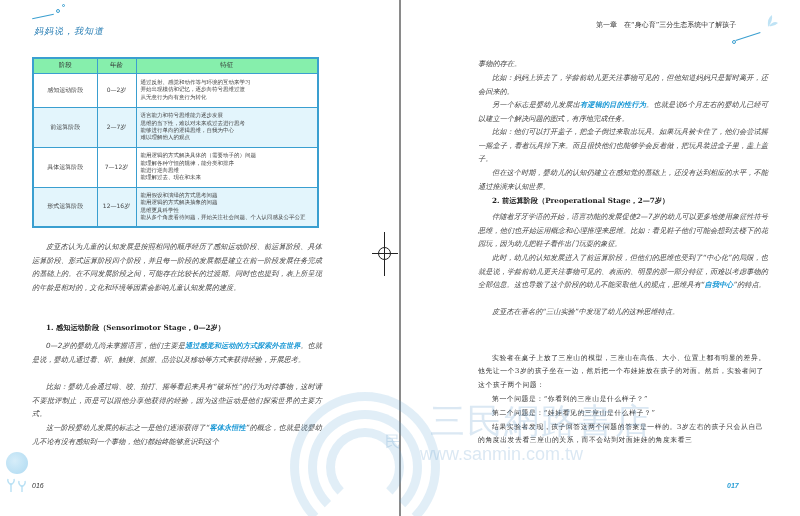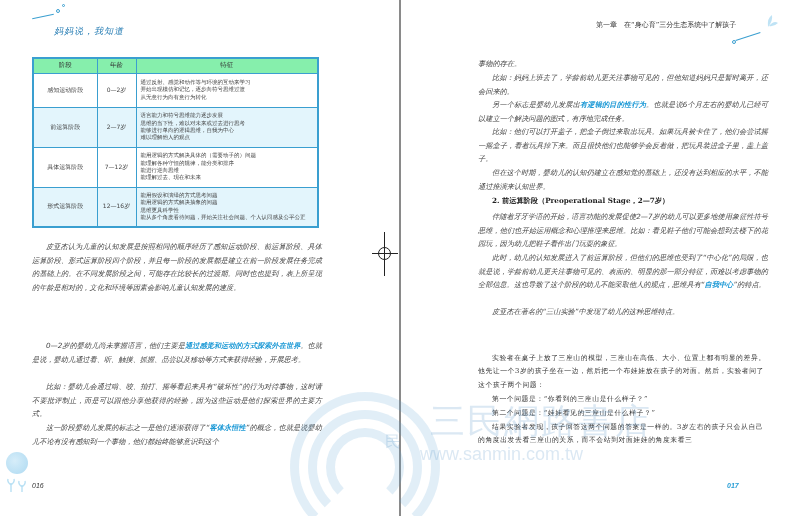--- a/index.html
+++ b/index.html
@@ -9,21 +9,21 @@
   .page { position: absolute; top: 0; height: 516px; background: #fff; }
   .page-left { left: 0; width: 398px; }
   .page-right { left: 402px; width: 398px; }
   .gutter { position: absolute; left: 398px; top: 0; width: 4px; height: 516px; background: #fff; }
   .gutter-line { position: absolute; left: 399px; top: 0; width: 2px; height: 516px; background: #8a8a8a; }
 
   
   .left-header { position: absolute; left: 32px; top: 6px; width: 100px; height: 30px; }
   .left-header .streak { position: absolute; left: 0; top: 10px; width: 22px; height: 1px; background: #3a9fd0; transform: rotate(-12deg); }
   .left-header .dot { position: absolute; width: 4px; height: 4px; border: 1px solid #3a9fd0; border-radius: 50%; }
-  .left-header .slogan { position: absolute; left: 2px; top: 19px; font-size: 9px; font-style: italic; color: #2a7fb5; letter-spacing: 1px; white-space: nowrap; margin-left: 20px; }
+  .left-header .slogan { position: absolute; left: 2px; top: 19px; font-size: 9px; font-style: italic; color: #2a7fb5; letter-spacing: 1px; white-space: nowrap; }
 
   
   .stage-table { position: absolute; left: 32px; top: 57px; width: 287px; border-collapse: collapse; border: 2px solid #3a9fd0; font-size: 5.5px; }
   .stage-table th { background: #86efac; color: #333; font-weight: normal; font-size: 6.5px; height: 15px; border: 1px solid #3a9fd0; }
   .stage-table td { border: 1px solid #3a9fd0; vertical-align: middle; color: #444; }
   .stage-table td.c { text-align: center; font-size: 6px; }
   .stage-table td.feat { padding: 3px 4px; line-height: 7.3px; }
   .stage-table tr.alt td { background: #e3f5fc; }
   .stage-table .col1 { width: 64px; }
   .stage-table .col2 { width: 39px; }
@@ -116,20 +116,21 @@
           <div>能用假设和演绎的方式思考问题</div>
           <div>能用逻辑的方式解决抽象的问题</div>
           <div>思维更具科学性</div>
           <div>能从多个角度看待问题，开始关注社会问题、个人认同感及公平公正</div>
         </td>
       </tr>
     </tbody>
   </table>
 
   <p class="para indent" style="left:32px;top:240px;width:290px;">皮亚杰认为儿童的认知发展是按照相同的顺序经历了感知运动阶段、前运算阶段、具体运算阶段、形式运算阶段四个阶段，并且每一阶段的发展都是建立在前一阶段发展任务完成的基础上的。在不同发展阶段之间，可能存在比较长的过渡期。同时也也提到，表上所呈现的年龄是相对的，文化和环境等因素会影响儿童认知发展的速度。</p>
+  <div class="heading" style="left:46px;top:323px;">1. 感知运动阶段（Sensorimotor Stage，0—2岁）</div>
   <p class="para indent" style="left:32px;top:339px;width:290px;"><span>0—2岁的婴幼儿尚未掌握语言，他们主要是</span><span class="hl">通过感觉和运动的方式探索外在世界</span><span>。也就是说，婴幼儿通过看、听、触摸、抓握、品尝以及移动等方式来获得经验，开展思考。</span></p>
   <p class="para indent" style="left:32px;top:421px;width:290px;"><span>这一阶段婴幼儿发展的标志之一是他们逐渐获得了“</span><span class="hl">客体永恒性</span><span>”的概念，也就是说婴幼儿不论有没有感知到一个事物，他们都始终能够意识到这个</span></p>
   <p class="para indent" style="left:32px;top:380px;width:290px;">比如：婴幼儿会通过啃、咬、拍打、摇等看起来具有“破坏性”的行为对待事物，这时请不要批评制止，而是可以跟他分享他获得的经验，因为这些运动是他们探索世界的主要方式。</p>
 
   <div class="flower"></div>
   <svg class="sprout" viewBox="0 0 22 14">
     <path d="M5 14 V5 M5 7 Q1 4 2 1 M5 7 Q9 4 8 1 M16 14 V7 M16 9 Q12 6 13 3 M16 9 Q20 6 19 3" stroke="#b8e0f4" stroke-width="1.4" fill="none"></path>
   </svg>
   <div class="page-num page-num-left">016</div>
 </div>

